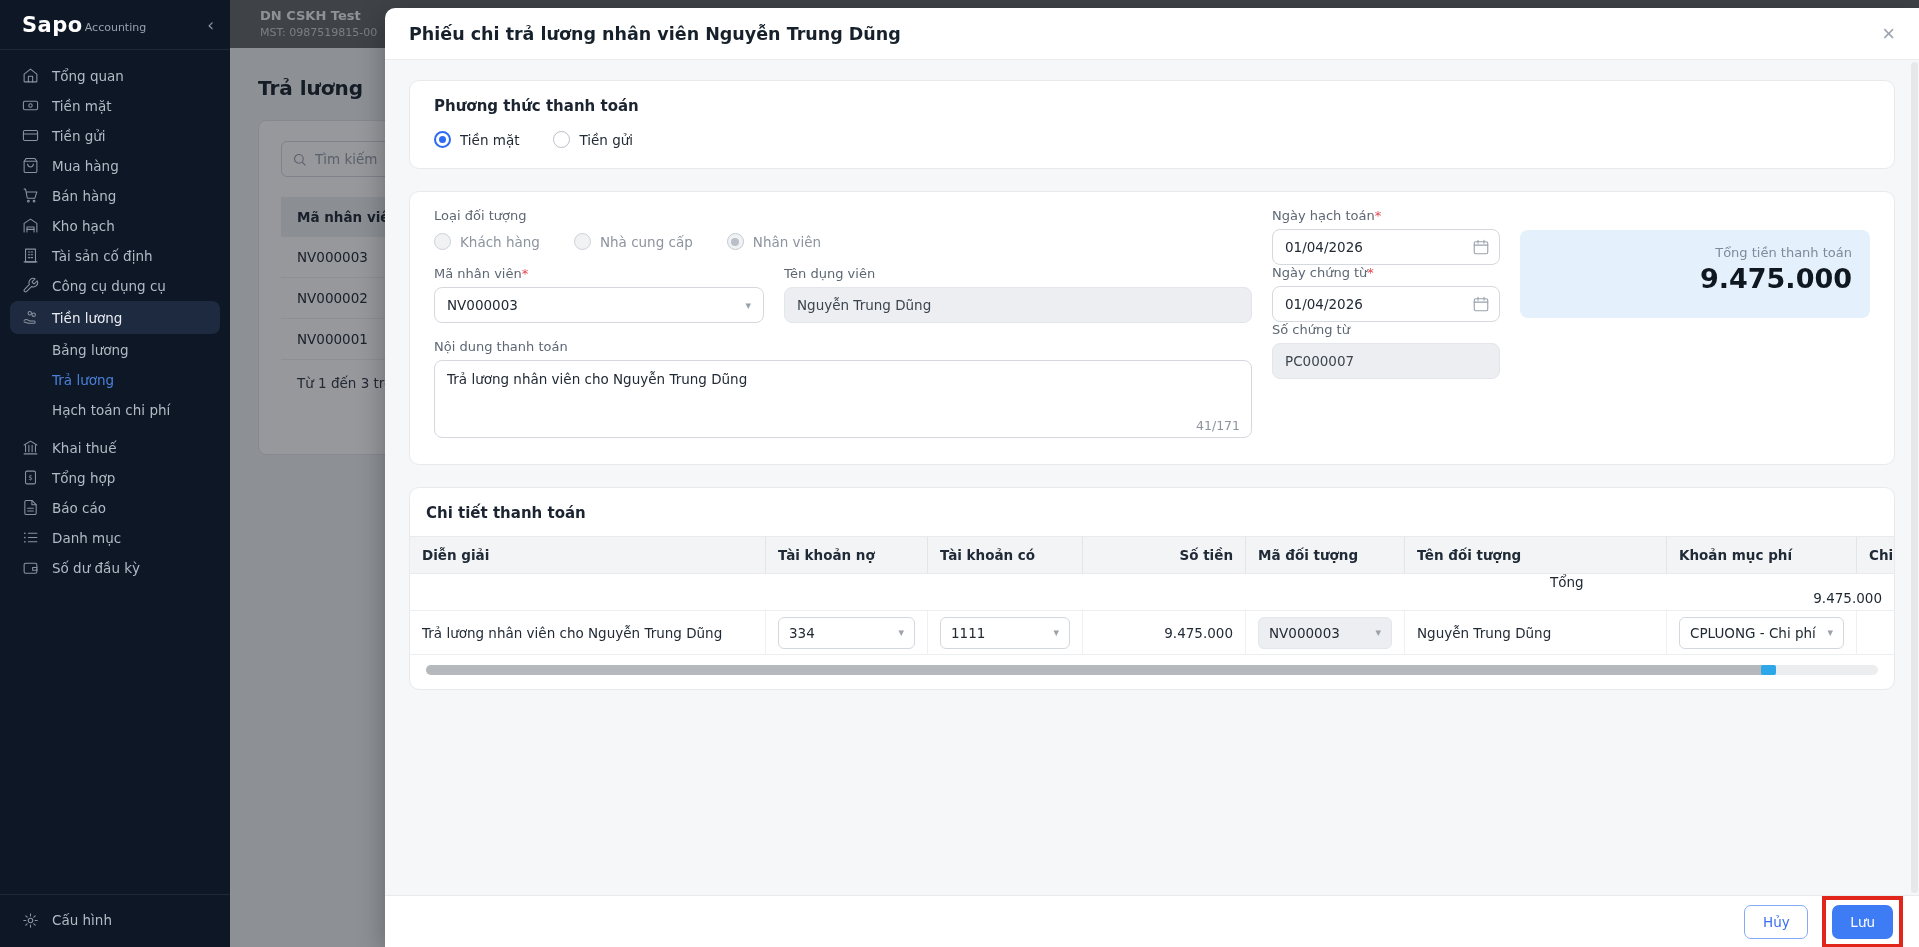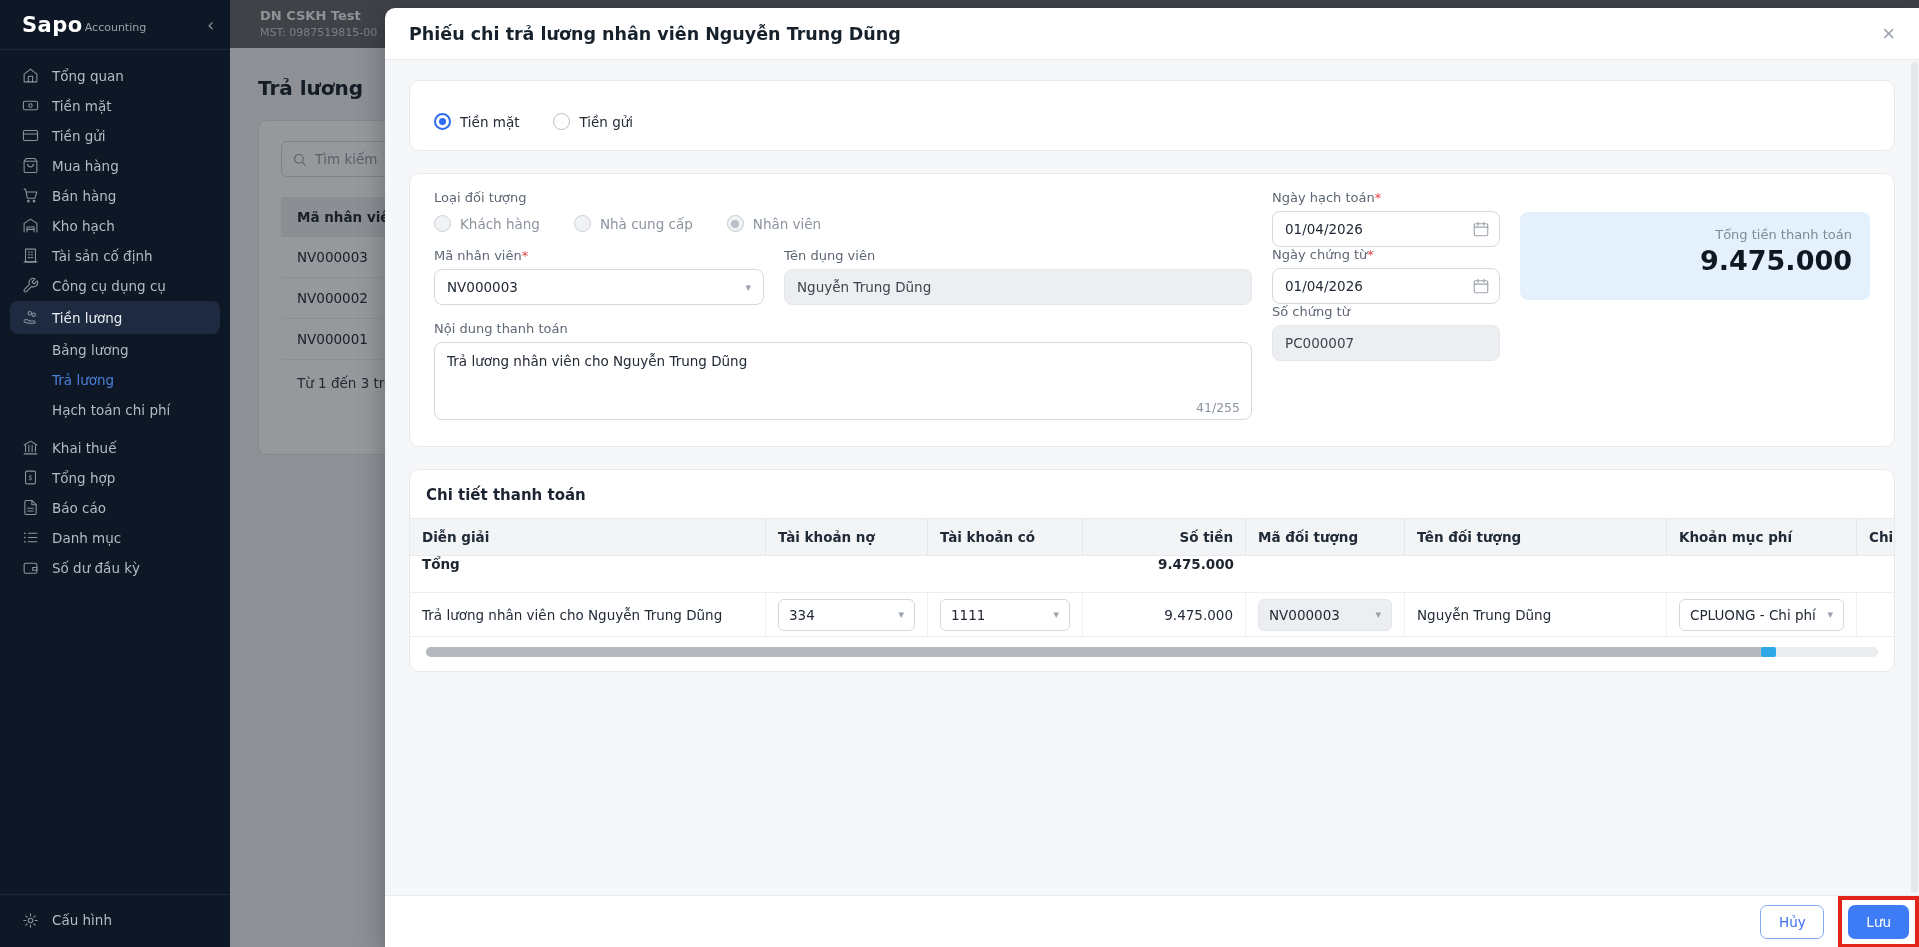--- a/index.html
+++ b/index.html
@@ -97,34 +97,34 @@
   .card-detail { padding:16px 0 14px; }
   .card-detail .sec-title { padding:0 16px; }
   .dt-head { display:flex; background:#f2f4f6; border-top:1px solid #e8eaed; border-bottom:1px solid #e8eaed; height:38px; align-items:center; margin-top:14px; }
   .dc { padding:0 12px; font-size:13.5px; flex-shrink:0; overflow:hidden; white-space:nowrap; }
   .dt-head .dc { font-weight:bold; color:#212b37; border-right:1px solid #e3e6e9; height:100%; display:flex; align-items:center; }
   .dt-head .dc.num { justify-content:flex-end; }
   .dt-head .dc:last-child { border-right:none; }
   .c1 { width:356px; } .c2 { width:162px; } .c3 { width:155px; } .c4 { width:163px; }
   .c5 { width:159px; } .c6 { width:262px; } .c7 { width:190px; } .c8 { flex:1; min-width:0; }
   .num { text-align:right; }
-  .dt-total { display:flex; align-items:flex-start; height:37px; border-bottom:1px solid #eceef0; font-size:13.5px; color:#1c2530; font-weight:bold; }
+  .dt-total { display:flex; align-items:flex-end; height:37px; border-bottom:1px solid #eceef0; font-size:13.5px; color:#1c2530; font-weight:normal;flex-direction:column; }
   .dt-row { display:flex; align-items:center; height:44px; border-bottom:1px solid #eceef0; font-size:13.5px; color:#222b36; }
   .dt-row .dc { border-right:1px solid #eef0f2; height:100%; display:flex; align-items:center; }
   .dt-row .dc.num { justify-content:flex-end; }
   .dt-row .dc:last-child { border-right:none; }
   .cell-select { height:32px; width:100%; border:1px solid #d3d8de; border-radius:6px; background:#fff; display:flex; align-items:center; justify-content:space-between; padding:0 10px; font-size:13.5px; color:#212a35; cursor:pointer; min-width:0; }
   .cell-select span:first-child { overflow:hidden; white-space:nowrap; }
   .cell-select.dis { background:#eceef1; border-color:#e3e6ea; cursor:default; }
   .hscroll { margin:10px 16px 0; height:10px; background:#ecedef; border-radius:6px; position:relative; }
   .hthumb { position:absolute; left:0; top:0; bottom:0; width:92.5%; background:#b5b8bd; border-radius:6px; }
   .hmarker { position:absolute; left:calc(92.5% - 8px); top:0; width:15px; height:10px; background:#2ea7e9; border-radius:2px; }
 
   
-  .modal-footer { position:absolute; left:0; right:0; bottom:0; height:52px; background:#fff; border-top:1px solid #e8eaec; display:flex; align-items:center; justify-content:flex-end; gap:14px; z-index:22; }
+  .modal-footer { position:absolute; left:0; right:0; bottom:0; height:52px; background:#fff; border-top:1px solid #e8eaec; display:flex; align-items:center; justify-content:flex-end; padding-right:16px; gap:14px; z-index:22; }
   .btn-cancel { min-width:64px; height:34px; border:1px solid #84a9f5; color:#3a6ff0; background:#fff; border-radius:7px; font-size:13.5px; padding:0 16px; cursor:pointer; font-family:inherit; }
   .save-wrap { border:4px solid #e1251b; padding:5px 6px; }
   .btn-save { min-width:56px; height:34px; background:#3d7cf5; color:#fff; border:none; border-radius:7px; font-size:13.5px; padding:0 18px; cursor:pointer; font-family:inherit; }
 </style>
 </head>
 <body>
 
 <div id="screen">
 
   <nav class="sidebar">
@@ -316,20 +316,21 @@
 
   <div class="modal">
     <div class="modal-header">
       <div class="modal-title">Phiếu chi trả lương nhân viên Nguyễn Trung Dũng</div>
       <button class="modal-close">×</button>
     </div>
 
     <div class="modal-body">
 
       <div class="card card-pay">
+        <div class="sec-title">Phương thức thanh toán</div>
         <div class="radio-row">
           <div class="radio">
             <span class="rdot checked"></span>
             <span>Tiền mặt</span>
           </div>
           <div class="radio">
             <span class="rdot"></span>
             <span>Tiền gửi</span>
           </div>
         </div>
@@ -364,21 +365,21 @@
             <div class="field-name">
               <div class="f-label">Tên dụng viên</div>
               <input class="text" type="text" disabled="" value="Nguyễn Trung Dũng" style="">
             </div>
           </div>
 
           <div class="content-block">
             <div class="f-label">Nội dung thanh toán</div>
             <div class="ta-wrap">
               <textarea class="text" style="">Trả lương nhân viên cho Nguyễn Trung Dũng</textarea>
-              <span class="counter">41/255</span>
+              <span class="counter">41/171</span>
             </div>
           </div>
         </div>
 
         <div class="col-right">
           <div class="rf">
             <div class="f-label"><span>Ngày hạch toán</span><span class="req">*</span></div>
             <div class="date-wrap">
               <input class="text" type="text" value="01/04/2026" style="">
               <span class="cal-ic"><svg viewBox="0 0 24 24">

